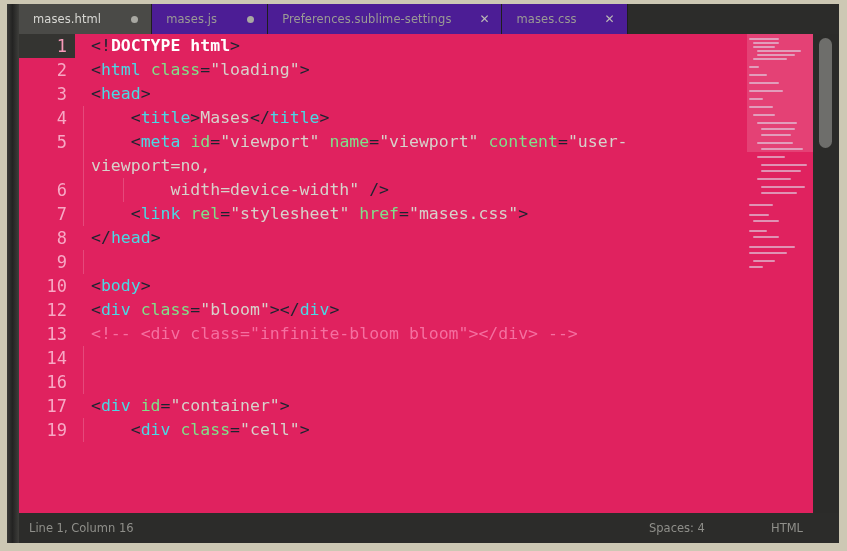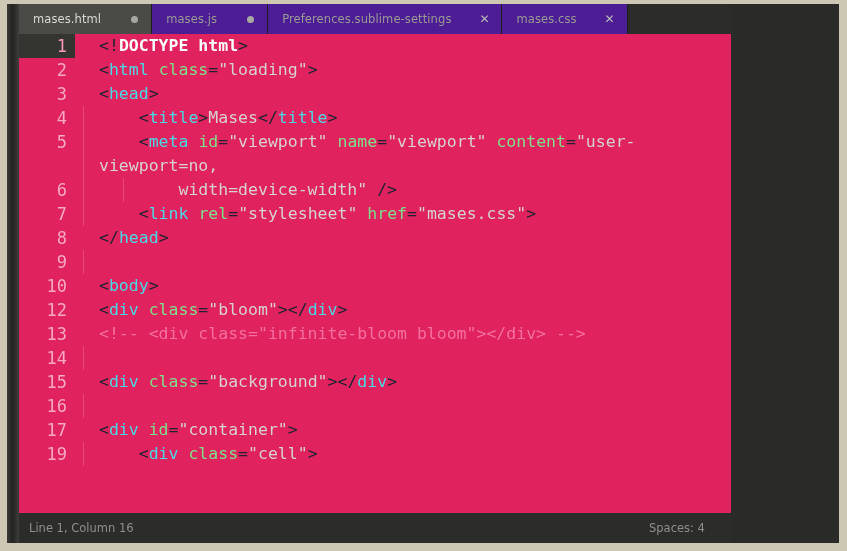--- a/index.html
+++ b/index.html
@@ -21,21 +21,21 @@
     background: #2a2a28;
     border-left: 7px solid #cdc8b4;
     border-right: 8px solid #cdc8b4;
     border-top: 4px solid #cdc8b4;
     border-bottom: 8px solid #cdc8b4;
     overflow: hidden;
   }
   #window-inner {
     position: absolute;
     left: 0; top: 0;
-    width: 724px; height: 539px;
+    width: 832px; height: 539px;
     background: #272726;
     overflow: hidden;
   }
   
   .frame-bevel-left {
     position: absolute;
     left: 0; top: 0;
     width: 12px; height: 539px;
     background: linear-gradient(to right,#3a3a38 0%, #232322 45%, #3e3e3b 100%);
   }
@@ -137,21 +137,21 @@
   }
   .code {
     position: relative;
     flex: 1 1 auto;
     height: 24px;
     line-height: 24px;
     font-size: 16.5px;
     white-space: pre;
     font-family: "DejaVu Sans Mono", monospace;
     letter-spacing: 0px;
-    padding-left: 24px;
+    padding-left: 16px;
     box-sizing: border-box;
   }
 
   
   .indent-guide {
     position: absolute;
     top: 0;
     width: 1px;
     height: 24px;
     background: rgba(255,255,255,0.18);
@@ -299,24 +299,20 @@
             <div class="gutter">12</div>
             <div class="code"><span class="t-punct">&lt;</span><span class="t-tag">div</span><span class="t-plain"> </span><span class="t-attr">class</span><span class="t-punct">=</span><span class="t-string">"bloom"</span><span class="t-punct">&gt;&lt;/</span><span class="t-tag">div</span><span class="t-punct">&gt;</span></div>
           </div>
           <div class="line">
             <div class="gutter">13</div>
             <div class="code"><span class="t-comment">&lt;!-- &lt;div class="infinite-bloom bloom"&gt;&lt;/div&gt; --&gt;</span></div>
           </div>
           <div class="line">
             <div class="gutter">14</div>
             <div class="code"><span class="indent-guide" style="left: 8px;"></span></div>
-          </div>
-          <div class="line">
-            <div class="gutter">15</div>
-            <div class="code"><span class="t-punct">&lt;</span><span class="t-tag">div</span><span class="t-plain"> </span><span class="t-attr">class</span><span class="t-punct">=</span><span class="t-string">"background"</span><span class="t-punct">&gt;&lt;/</span><span class="t-tag">div</span><span class="t-punct">&gt;</span></div>
           </div>
           <div class="line">
             <div class="gutter">16</div>
             <div class="code"><span class="indent-guide" style="left: 8px;"></span></div>
           </div>
           <div class="line">
             <div class="gutter">17</div>
             <div class="code"><span class="t-punct">&lt;</span><span class="t-tag">div</span><span class="t-plain"> </span><span class="t-attr">id</span><span class="t-punct">=</span><span class="t-string">"container"</span><span class="t-punct">&gt;</span></div>
           </div>
           <div class="line">

